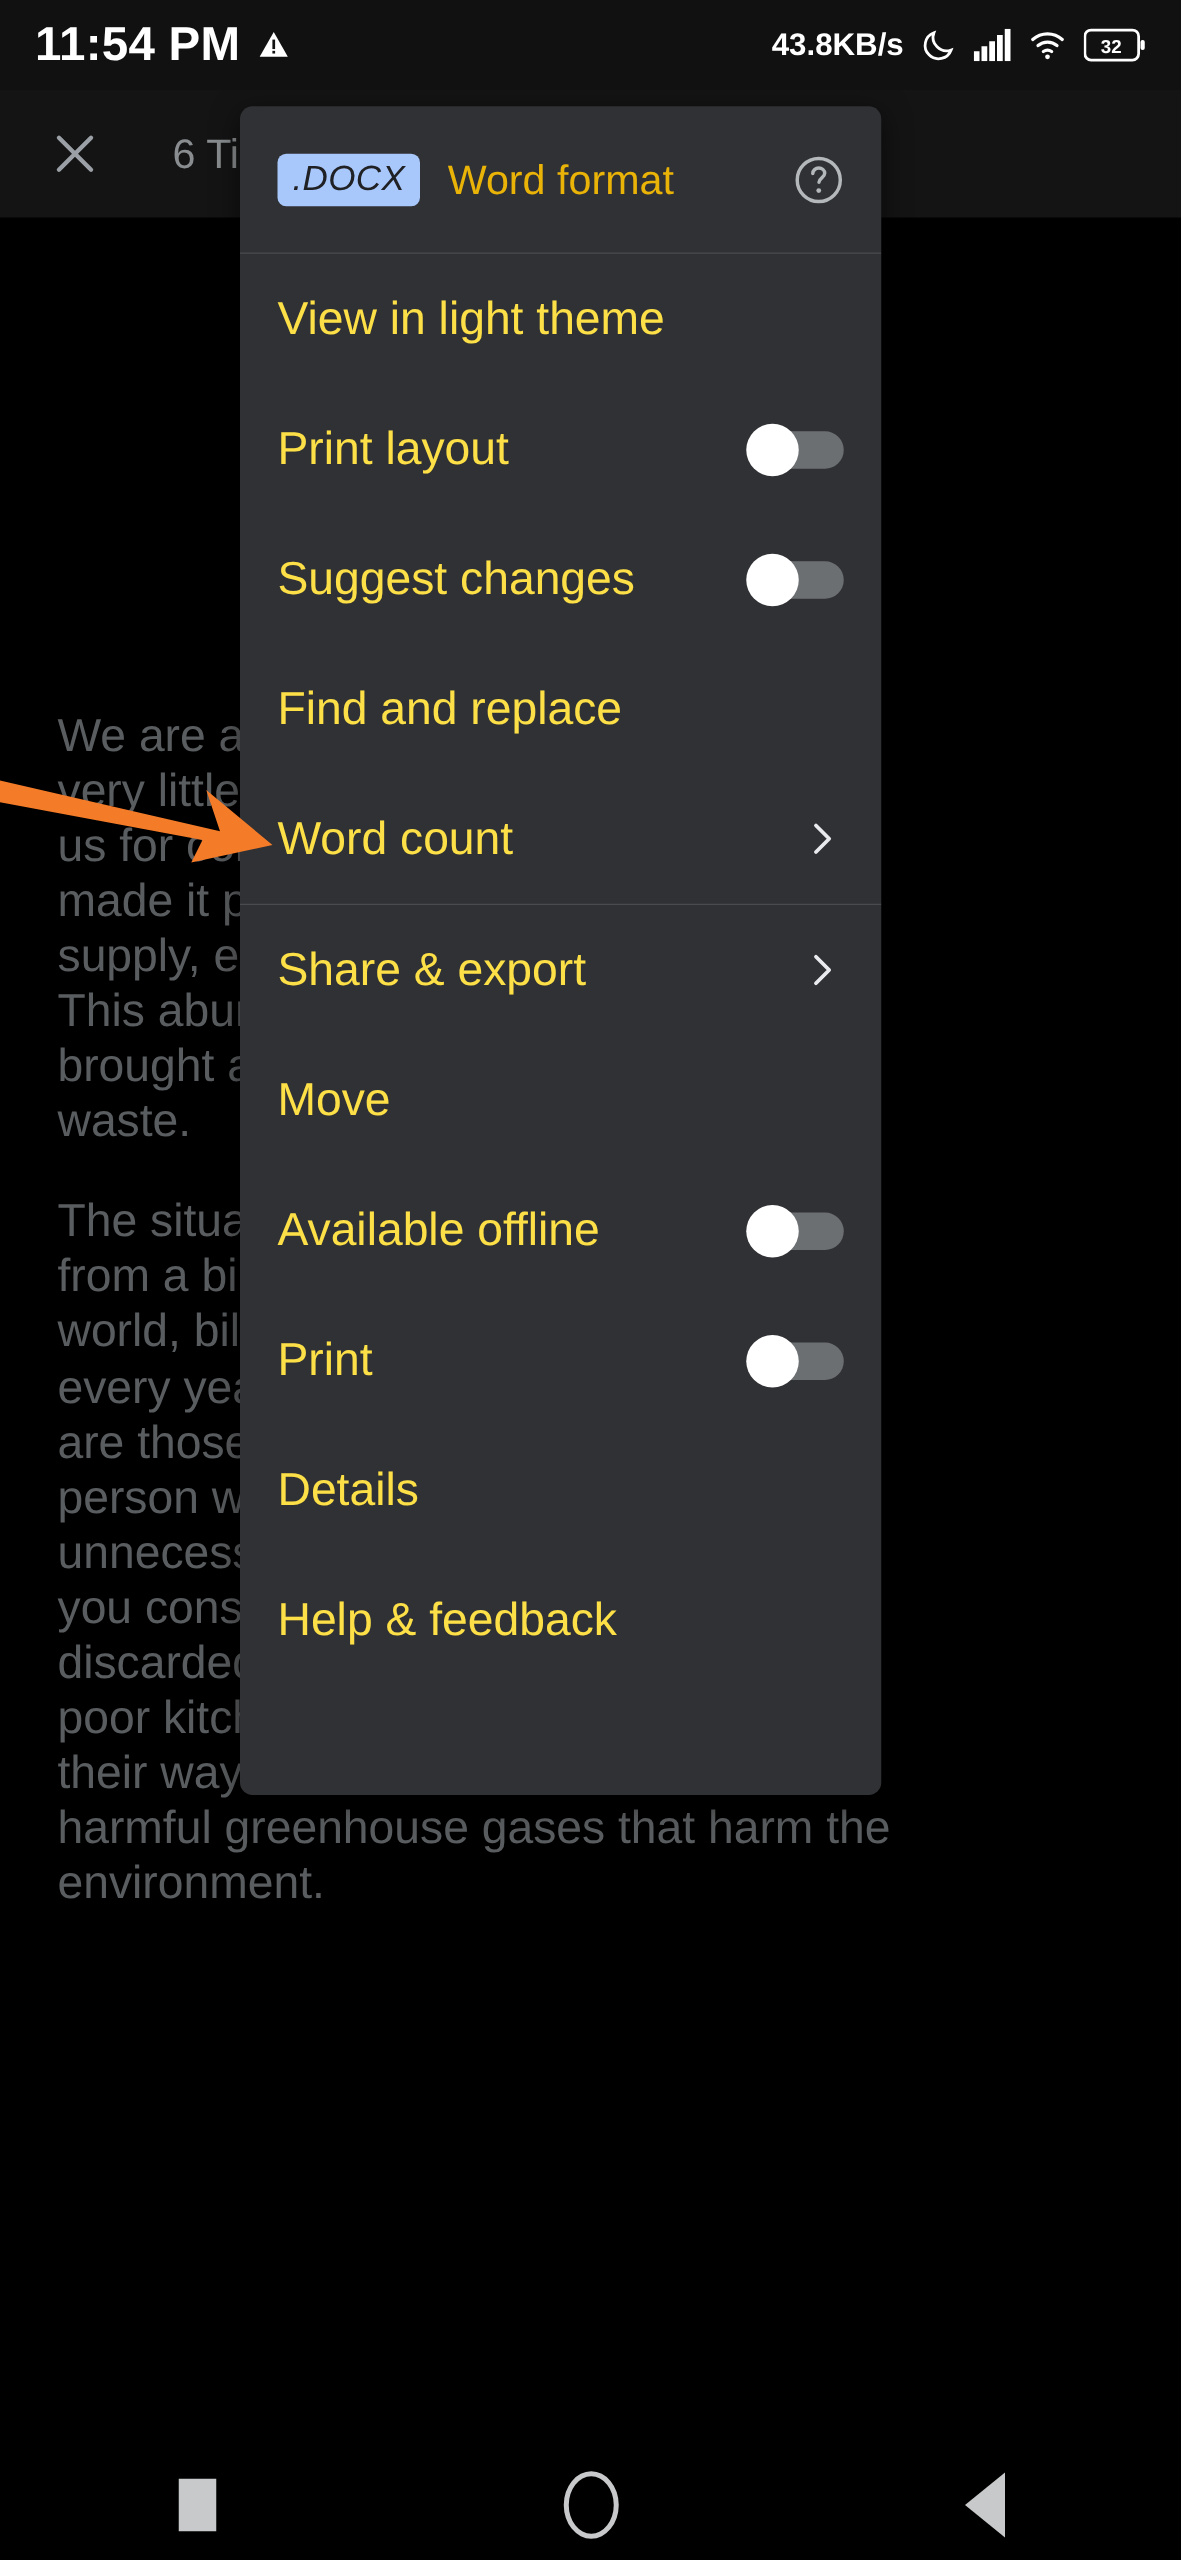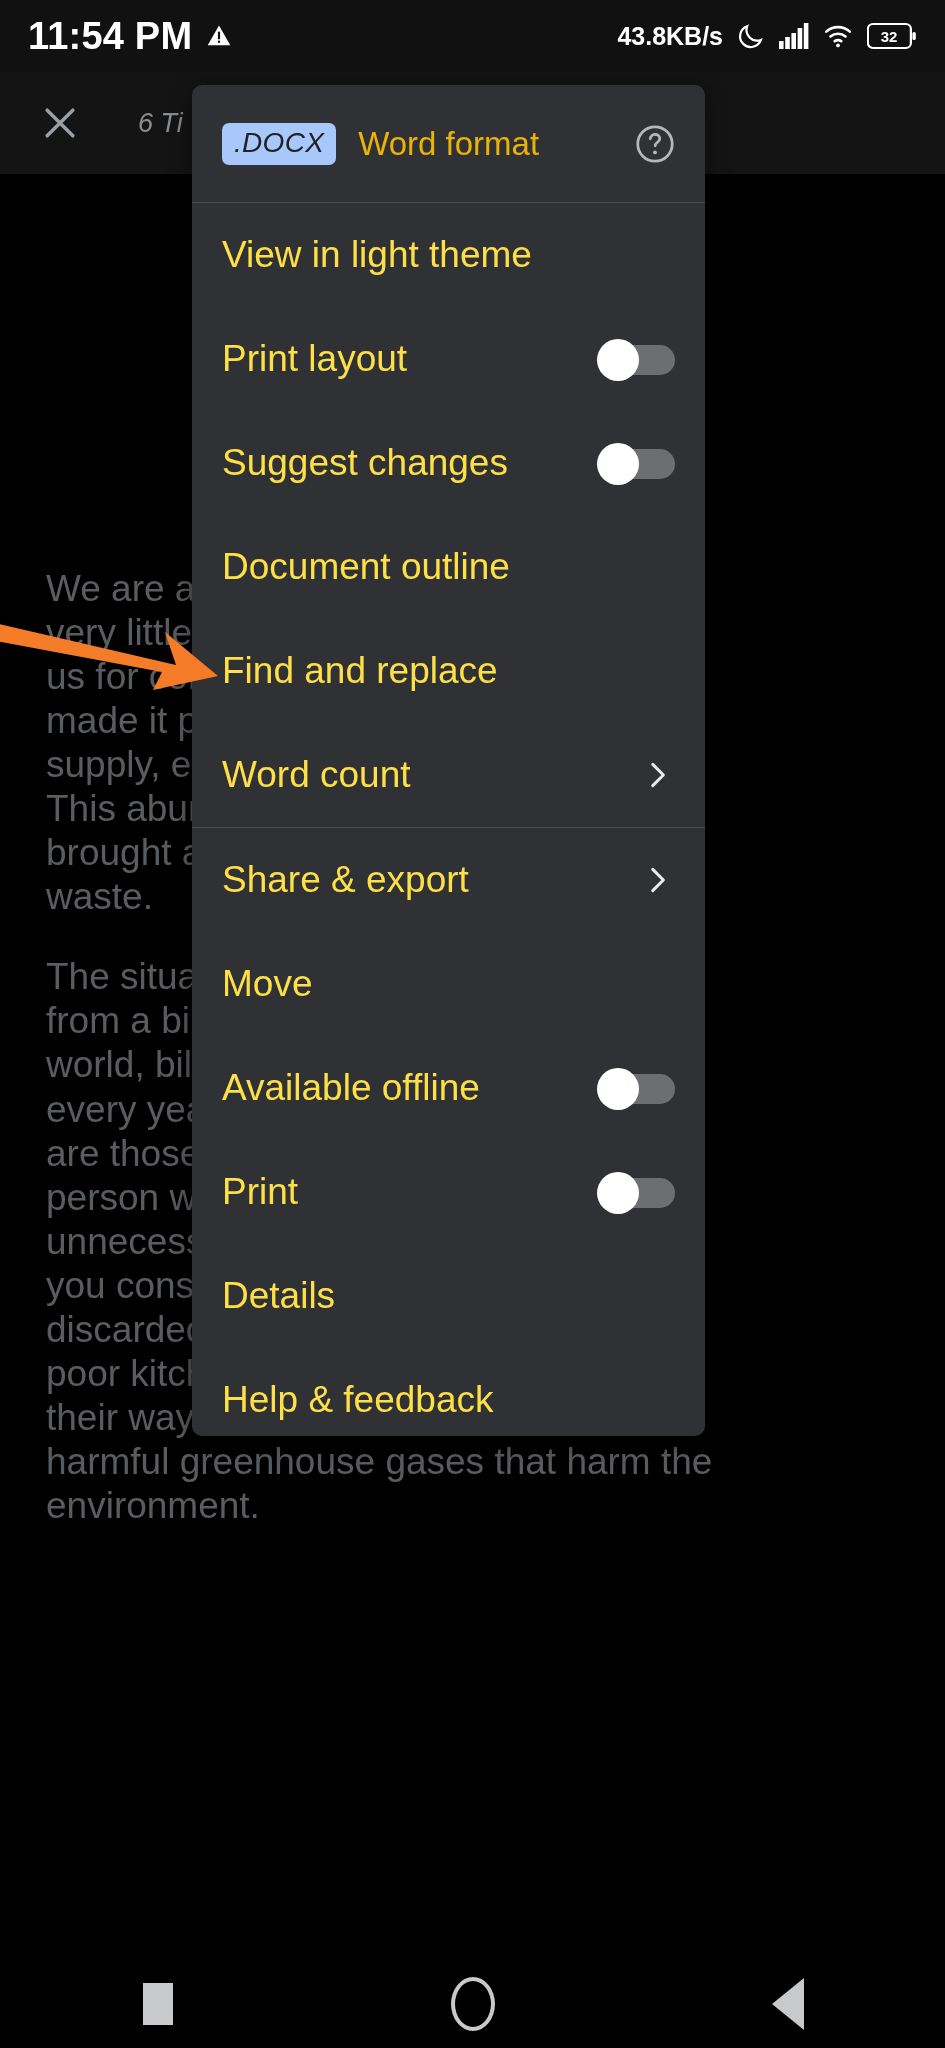--- a/index.html
+++ b/index.html
@@ -65,24 +65,23 @@
     z-index: 5;
   }
   .toolbar .close-x {
     margin-left: 30px;
     width: 60px; height: 60px;
     display: flex; align-items: center; justify-content: center;
   }
   .toolbar .doc-title {
     margin-left: 48px;
     color: #8a8d8f;
-    font-size: 27px;
+    font-size: 33px;
     white-space: nowrap;
     overflow: hidden;
-    font-style: italic;
   }
 
   
   .doc {
     position: absolute;
     top: 174px; left: 0;
     width: 945px;
     height: 1874px;
     background: #000000;
     z-index: 1;
@@ -315,23 +314,20 @@
     </div>
 
     <div class="menu-item">
       <span class="label">Suggest changes</span>
       <span class="switch">
         <span class="track"></span>
         <span class="thumb"></span>
       </span>
     </div>
 
-    <div class="menu-item">
-      <span class="label">Document outline</span>
-    </div>
 
     <div class="menu-item">
       <span class="label">Find and replace</span>
     </div>
 
     <div class="menu-item">
       <span class="label">Word count</span>
       <span class="chev">
         <svg width="34" height="34" viewBox="0 0 24 24">
           <path d="M9 4.5 L16.5 12 L9 19.5" stroke="#e8eaed" stroke-width="2.1" fill="none" stroke-linecap="round" stroke-linejoin="round"></path>

